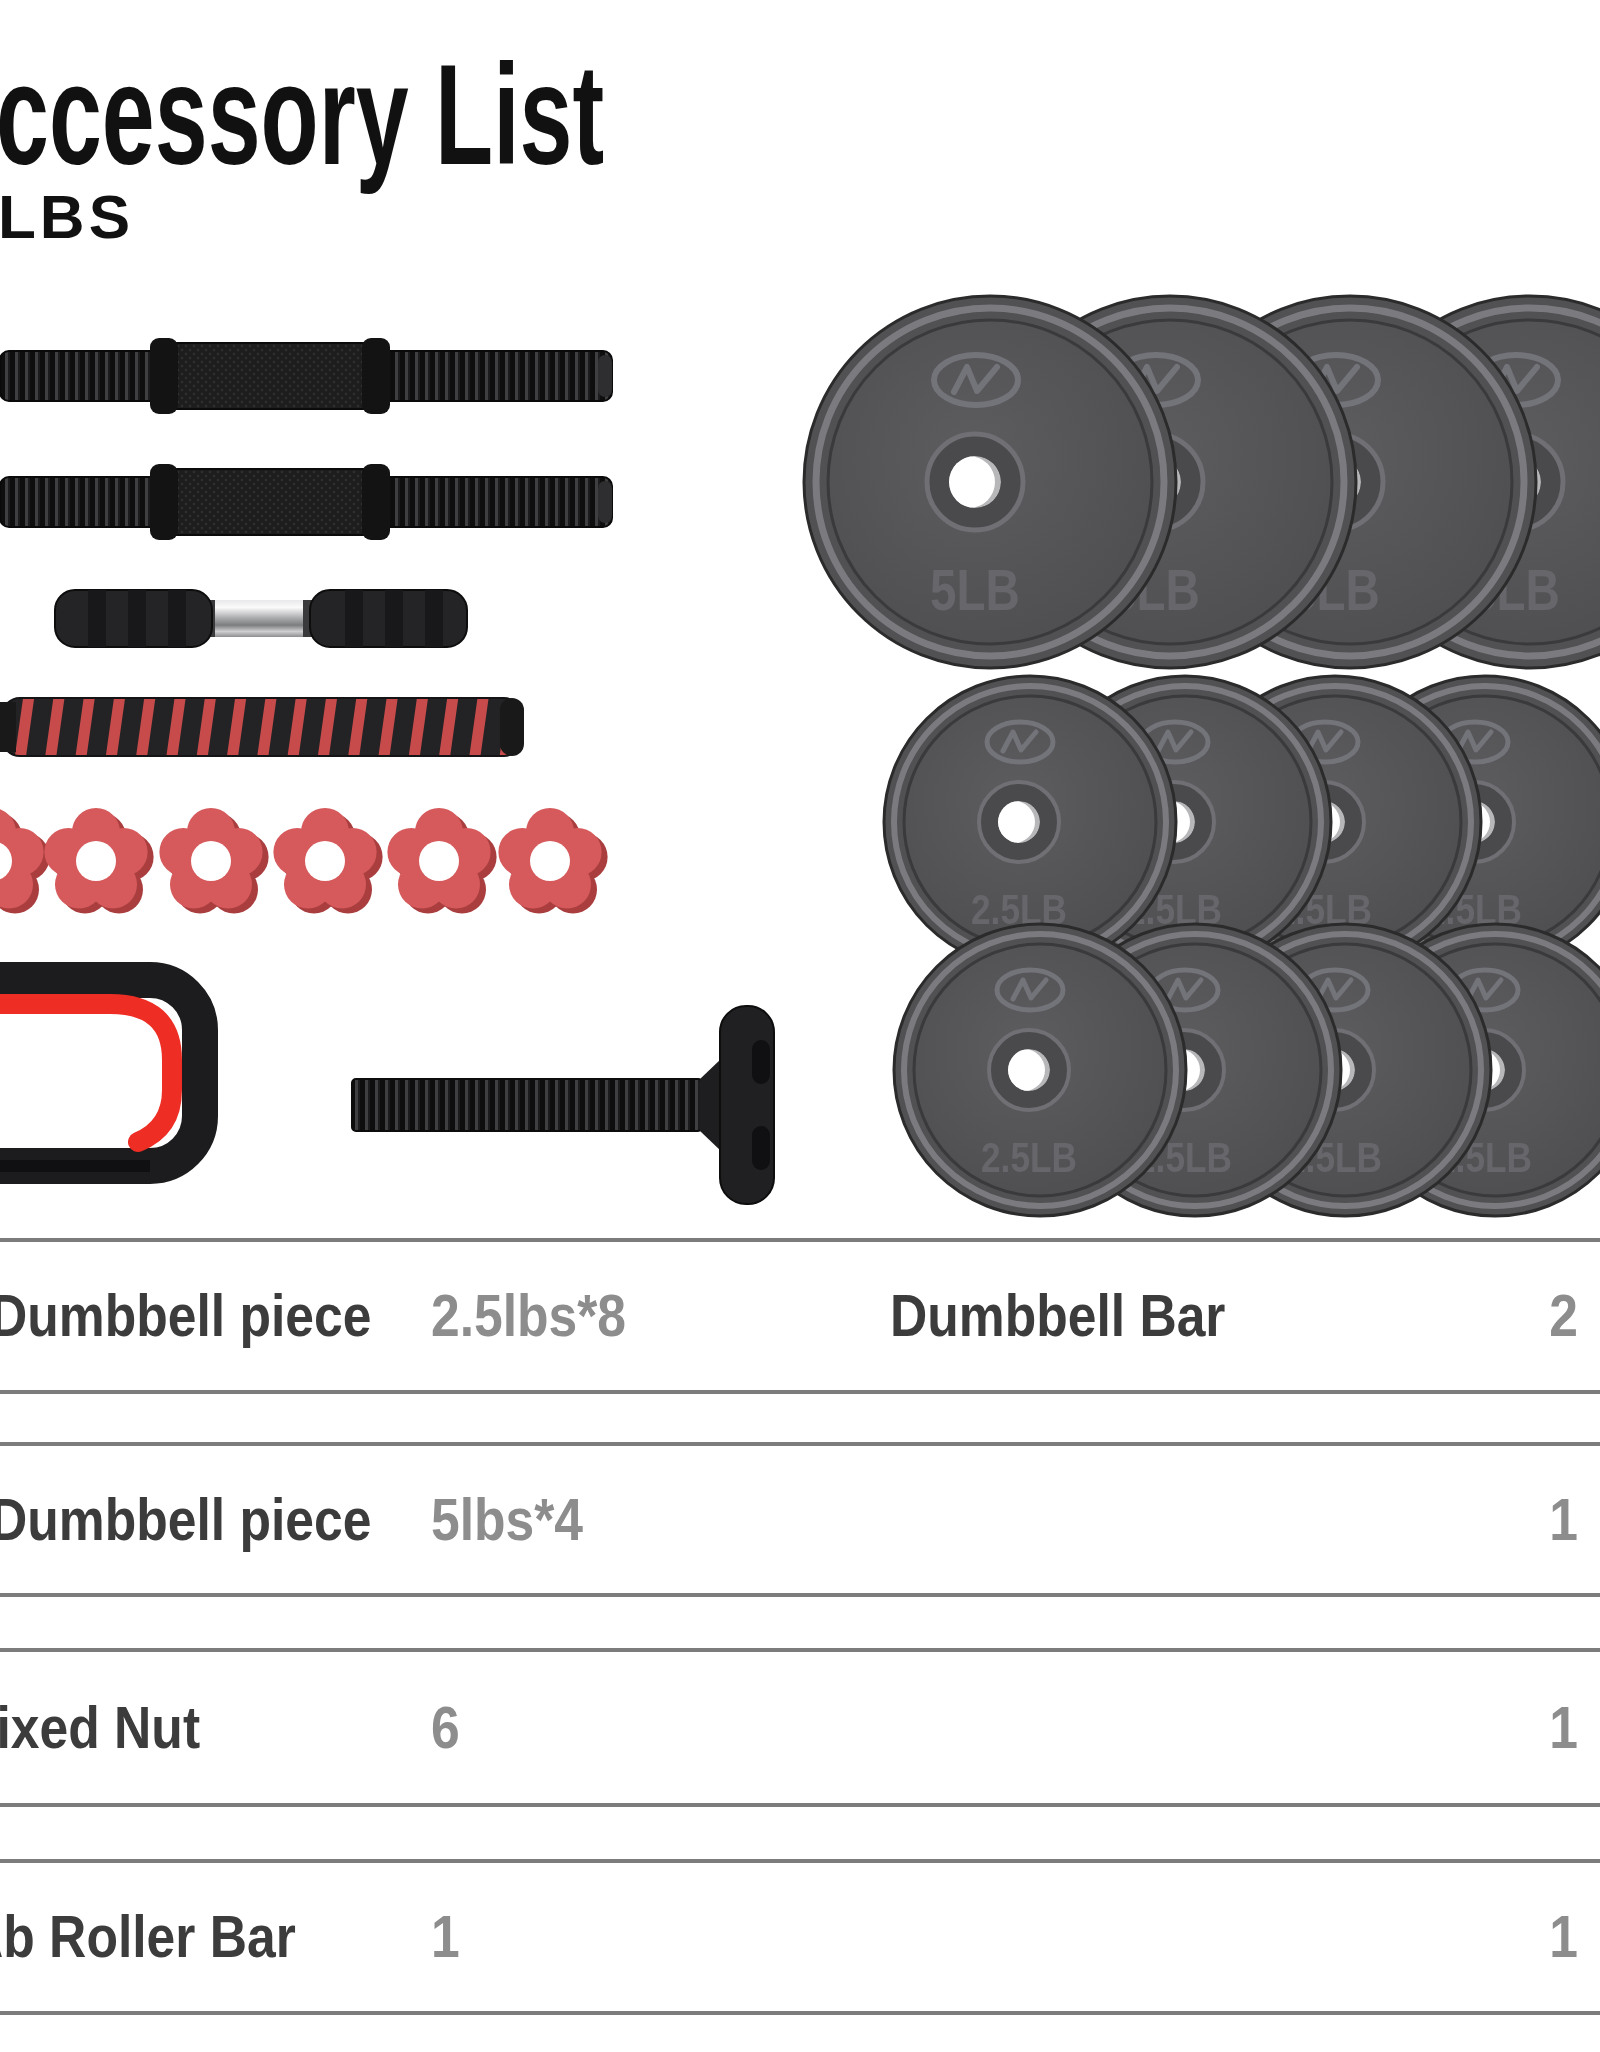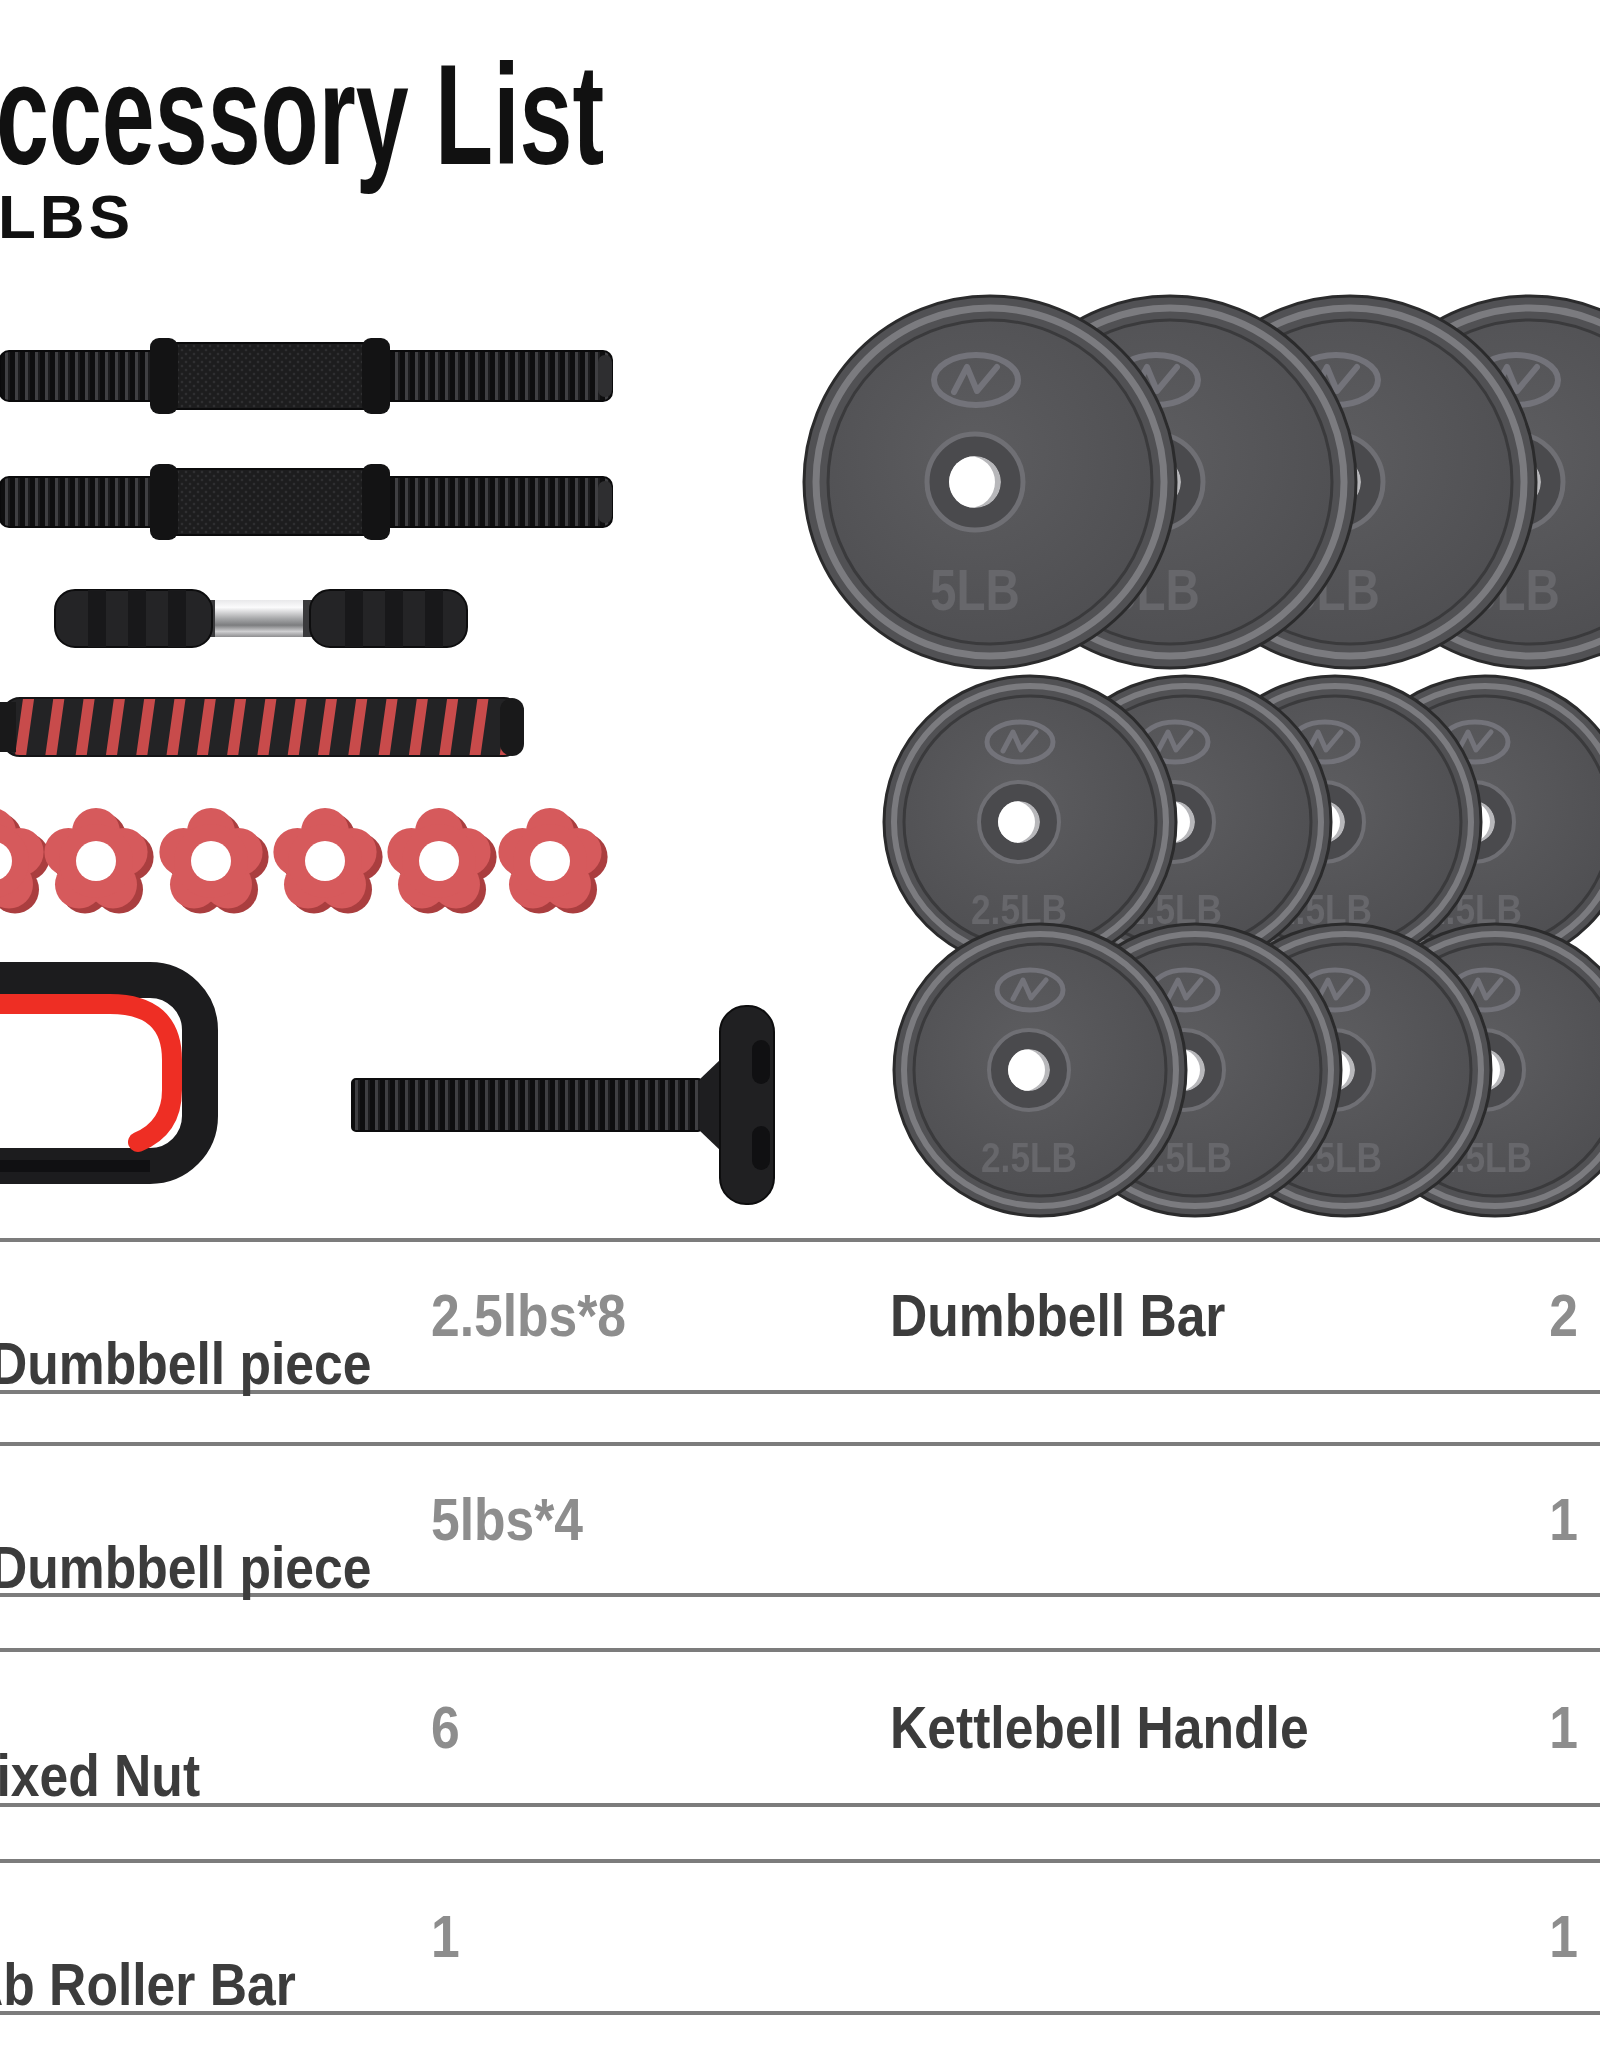--- a/index.html
+++ b/index.html
@@ -22,21 +22,21 @@
   
   .hline{position:absolute;left:0;width:1600px;height:4px;background:#7c7c7c;}
   .trow{position:absolute;left:0;width:1600px;}
   .cell{
     position:absolute;top:50%;transform:translateY(-50%);
     font-weight:700;font-size:60px;line-height:1;white-space:nowrap;
   }
   .cell .cond{display:inline-block;transform:scaleX(0.86);transform-origin:0 50%;}
   .name{color:#3c3c3c;}
   .qty{color:#8d8d8d;margin-left:11px;}
-  .c-lname{left:0;margin-top:48px;}
+  .c-lname{left:0;}
   .c-lqty{left:420px;}
   .c-rname{left:890px;text-align:center;}
   .c-rqty{left:1500px;width:106px;text-align:center;}
   .c-rqty .cond{transform-origin:50% 50%;}
   
   .crop-d{margin-left:-10px;}
   .crop-f{margin-left:-35px;}
   .crop-a{margin-left:-34px;}
 </style>
 </head>
@@ -237,21 +237,20 @@
     <div class="cell qty c-rqty"><span class="cond">2</span></div>
   </div>
   <div class="trow" style="top:1446px;height:147px">
     <div class="cell name c-lname"><span class="cond crop-d">Dumbbell piece</span></div>
     <div class="cell qty c-lqty"><span class="cond">5lbs*4</span></div>
     <div class="cell qty c-rqty"><span class="cond">1</span></div>
   </div>
   <div class="trow" style="top:1652px;height:151px">
     <div class="cell name c-lname"><span class="cond crop-f">Fixed Nut</span></div>
     <div class="cell qty c-lqty"><span class="cond">6</span></div>
-    <div class="cell name c-rname"><span class="cond">Kettlebell Handle</span></div>
     <div class="cell qty c-rqty"><span class="cond">1</span></div>
   </div>
   <div class="trow" style="top:1863px;height:148px">
     <div class="cell name c-lname"><span class="cond crop-a">Ab Roller Bar</span></div>
     <div class="cell qty c-lqty"><span class="cond">1</span></div>
     <div class="cell qty c-rqty"><span class="cond">1</span></div>
   </div>
 
 </div>
 

